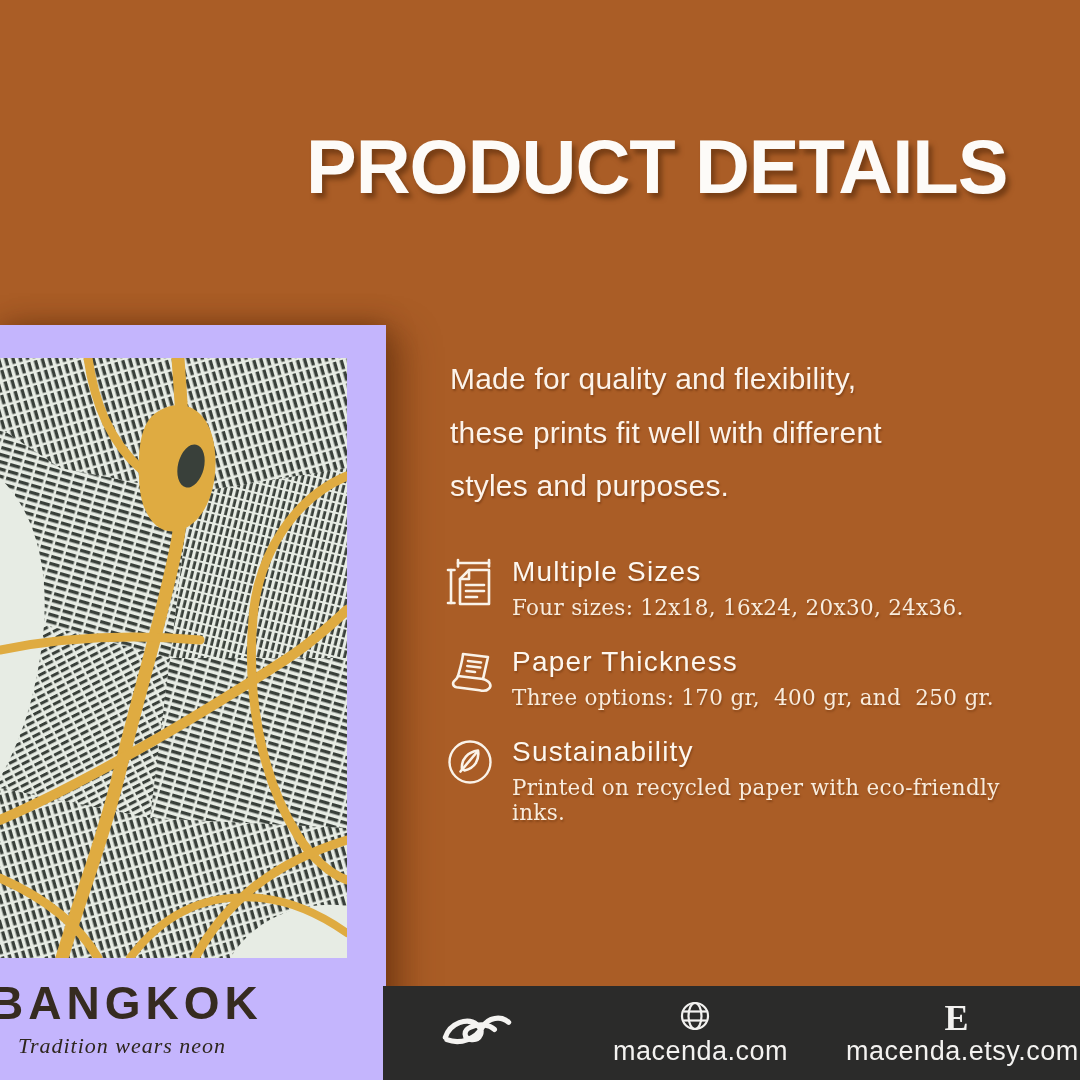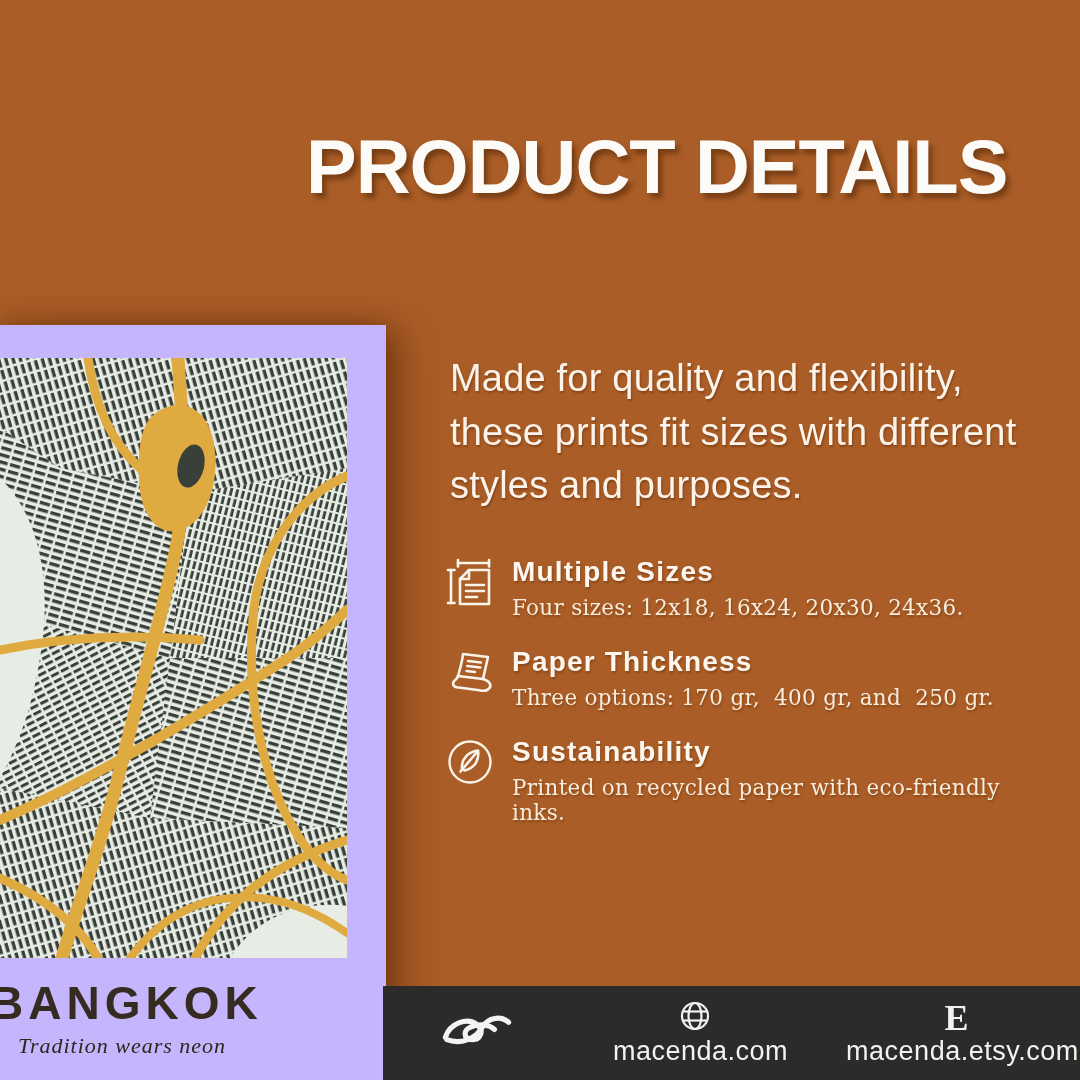--- a/index.html
+++ b/index.html
@@ -30,31 +30,31 @@
     color:#362b20;white-space:nowrap;
   }
   .poster-tagline{
     position:absolute;left:0;top:708px;width:244px;text-align:center;
     font-family:Liberation Serif, serif;font-style:italic;
     font-size:22px;color:#2e261d;letter-spacing:1px;white-space:nowrap;
   }
   
   .intro{
     position:absolute;left:450px;top:352px;
-    font-size:38px;line-height:53.5px;color:#fcf3ea;letter-spacing:.2px;
+    font-size:30px;line-height:53.5px;color:#fcf3ea;letter-spacing:.2px;
     text-shadow:1px 2px 2px rgba(90,40,8,.45);white-space:nowrap;
   }
   
   .features{position:absolute;left:446px;top:556px;width:600px;height:260px;}
   .feature{position:absolute;left:0;width:600px;height:80px;}
   .feature .f-icon{position:absolute;left:0;top:2px;width:48px;height:48px;}
   .feature .f-icon svg{display:block;}
   .f-body{position:absolute;left:66px;top:0;}
   .f-title{
-    font-size:28px;font-weight:bold;letter-spacing:1.2px;color:#fdf7ef;
+    font-size:28px;font-weight:normal;letter-spacing:1.2px;color:#fdf7ef;
     text-shadow:1px 2px 2px rgba(90,40,8,.4);white-space:nowrap;
   }
   .f-desc{
     margin-top:7px;font-family:"DejaVu Serif", serif;
     font-size:21.5px;letter-spacing:.3px;color:#f8ecdd;
     text-shadow:1px 2px 2px rgba(90,40,8,.4);white-space:pre-wrap;
   }
   
   .footer{
     position:absolute;left:383px;top:986px;width:697px;height:94px;
@@ -118,21 +118,21 @@
         <path d="M152,58 C178,36 208,48 214,86 C220,124 208,158 186,170 C162,182 140,162 139,120 C138,94 140,70 152,58 Z" fill="#dfab41"></path>
         <ellipse cx="191" cy="108" rx="13" ry="22" transform="rotate(14 191 108)" fill="#39403a"></ellipse>
       </svg>
     </div>
     <div class="poster-city">BANGKOK</div>
     <div class="poster-tagline">Tradition wears neon</div>
   </div>
 
   <div class="intro">
     <div>Made for quality and flexibility,</div>
-    <div>these prints fit sizes with different</div>
+    <div>these prints fit well with different</div>
     <div>styles and purposes.</div>
   </div>
 
   <div class="features">
 
     <div class="feature" style="top:0">
       <span class="f-icon">
         <svg width="48" height="48" viewBox="0 0 48 48" class="icon-stroke">
           <line x1="12" y1="5" x2="43" y2="5"></line>
             <line x1="12" y1="2" x2="12" y2="8.5"></line>

